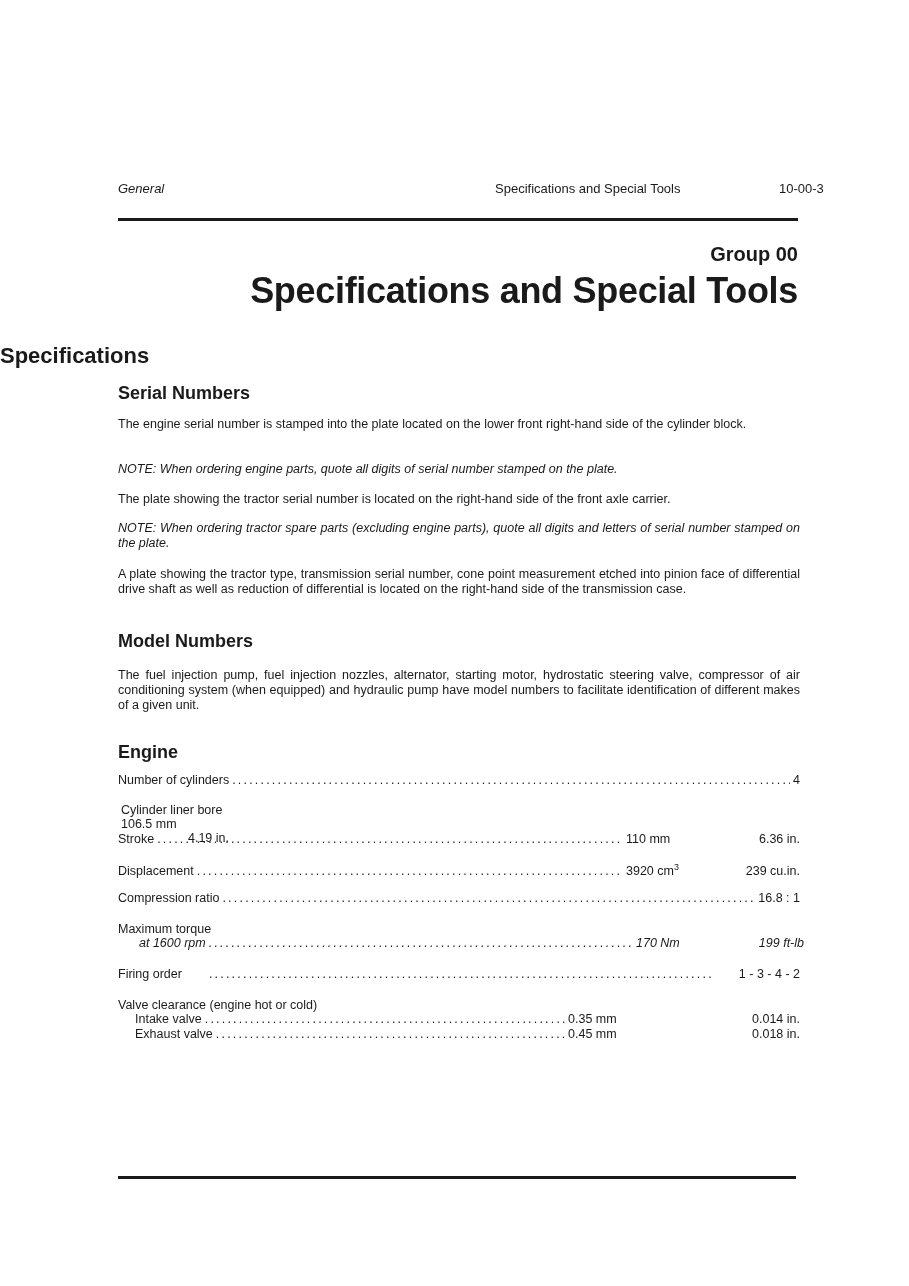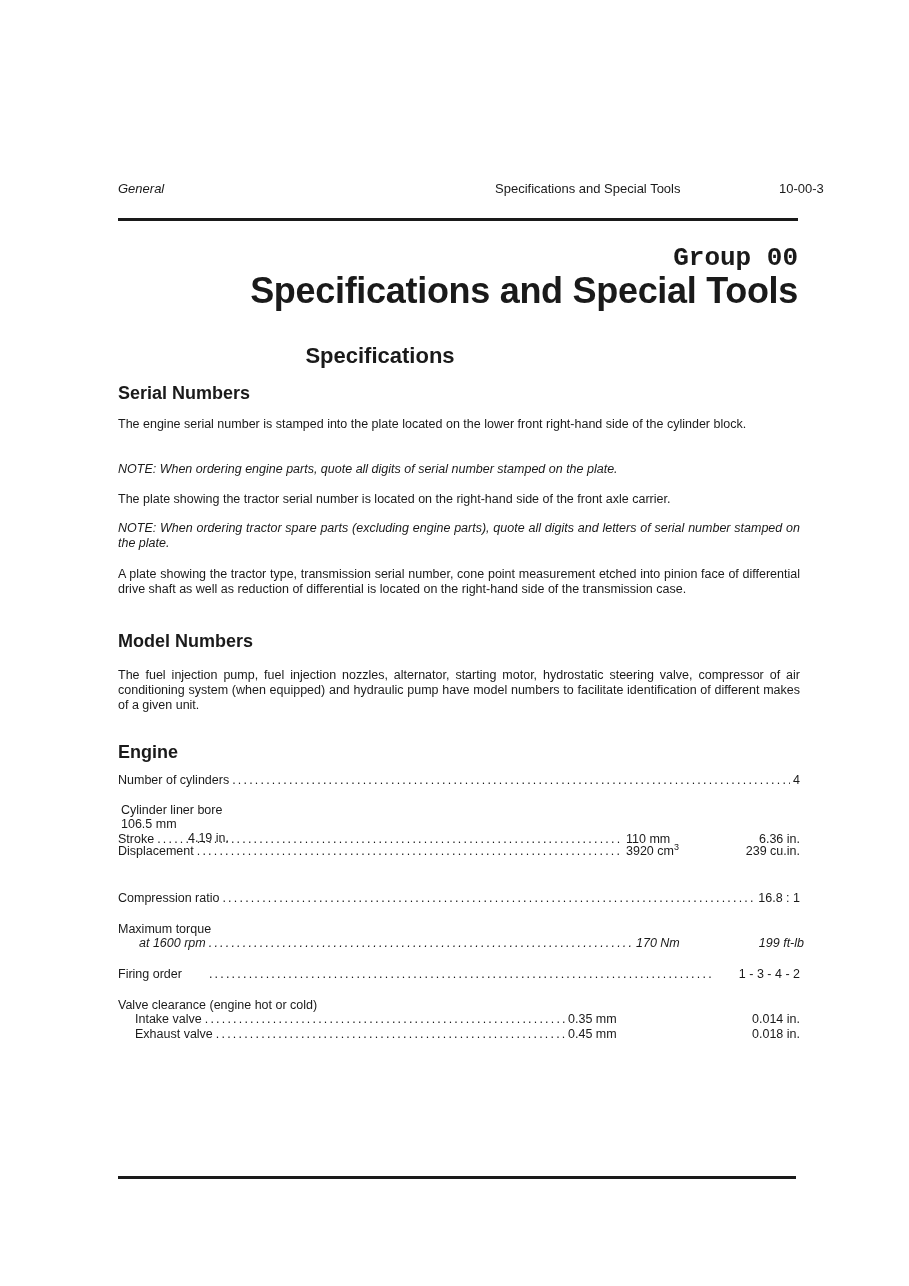--- a/index.html
+++ b/index.html
@@ -4,23 +4,23 @@
 <style>
   html, body { margin:0; padding:0; background:#ffffff; }
   body { width:909px; height:1286px; position:relative; overflow:hidden;
          font-family:"Liberation Sans", sans-serif; color:#1a1a1a; }
   .abs { position:absolute; }
   .hdr { top:181px; font-size:13px; }
   .hdr-left { left:118px; font-style:italic; }
   .hdr-mid { left:495px; }
   .hdr-right { left:779px; }
   .rule { left:118px; width:680px; height:3px; background:#1a1a1a; }
-  .group { right:111px; top:243px; font-size:26px; font-weight:bold;font-family:Liberation Mono, monospace; }
+  .group { right:111px; top:243px; font-size:20px; font-weight:bold; }
   .title { right:111px; top:270px; font-size:36px; font-weight:bold; letter-spacing:-0.3px; }
-  .sub { left:0; width:760px; text-align:center; top:343px; font-size:22px; font-weight:bold; }
+  .sub { left:0; width:760px; top:343px; font-size:22px; font-weight:bold; }
   .h2 { left:118px; font-size:18px; font-weight:bold; }
   .p { left:118px; width:682px; font-size:12.5px; line-height:15px; text-align:justify; }
   .note { font-style:italic; }
   .row { left:118px; width:682px; font-size:12.5px; height:16px; display:flex; align-items:baseline; }
   .row .lbl { white-space:nowrap; }
   .row .dots { flex:1; overflow:hidden; white-space:nowrap; letter-spacing:2.2px; margin:0 3px; }
   .row .dots::after { content:"................................................................................................................................................"; }
   .row .m { white-space:nowrap; }
   .row .i { white-space:nowrap; text-align:right; }
   sup { font-size:9px; }
@@ -62,21 +62,21 @@
   <span class="i" style="width:108px;">4.19 in.</span>
 </div>
 
 <div class="abs row" style="top:832px;">
   <span class="lbl">Stroke</span>
   <span class="dots"></span>
   <span class="m" style="width:66px;">110 mm</span>
   <span class="i" style="width:108px;">6.36 in.</span>
 </div>
 
-<div class="abs row" style="top:842px;">
+<div class="abs row" style="top:862px;">
   <span class="lbl">Displacement</span>
   <span class="dots"></span>
   <span class="m" style="width:66px;"><span>3920 cm</span><sup>3</sup></span>
   <span class="i" style="width:108px;">239 cu.in.</span>
 </div>
 
 <div class="abs row" style="top:891px;">
   <span class="lbl">Compression ratio</span>
   <span class="dots"></span>
   <span class="m">16.8 : 1</span>

